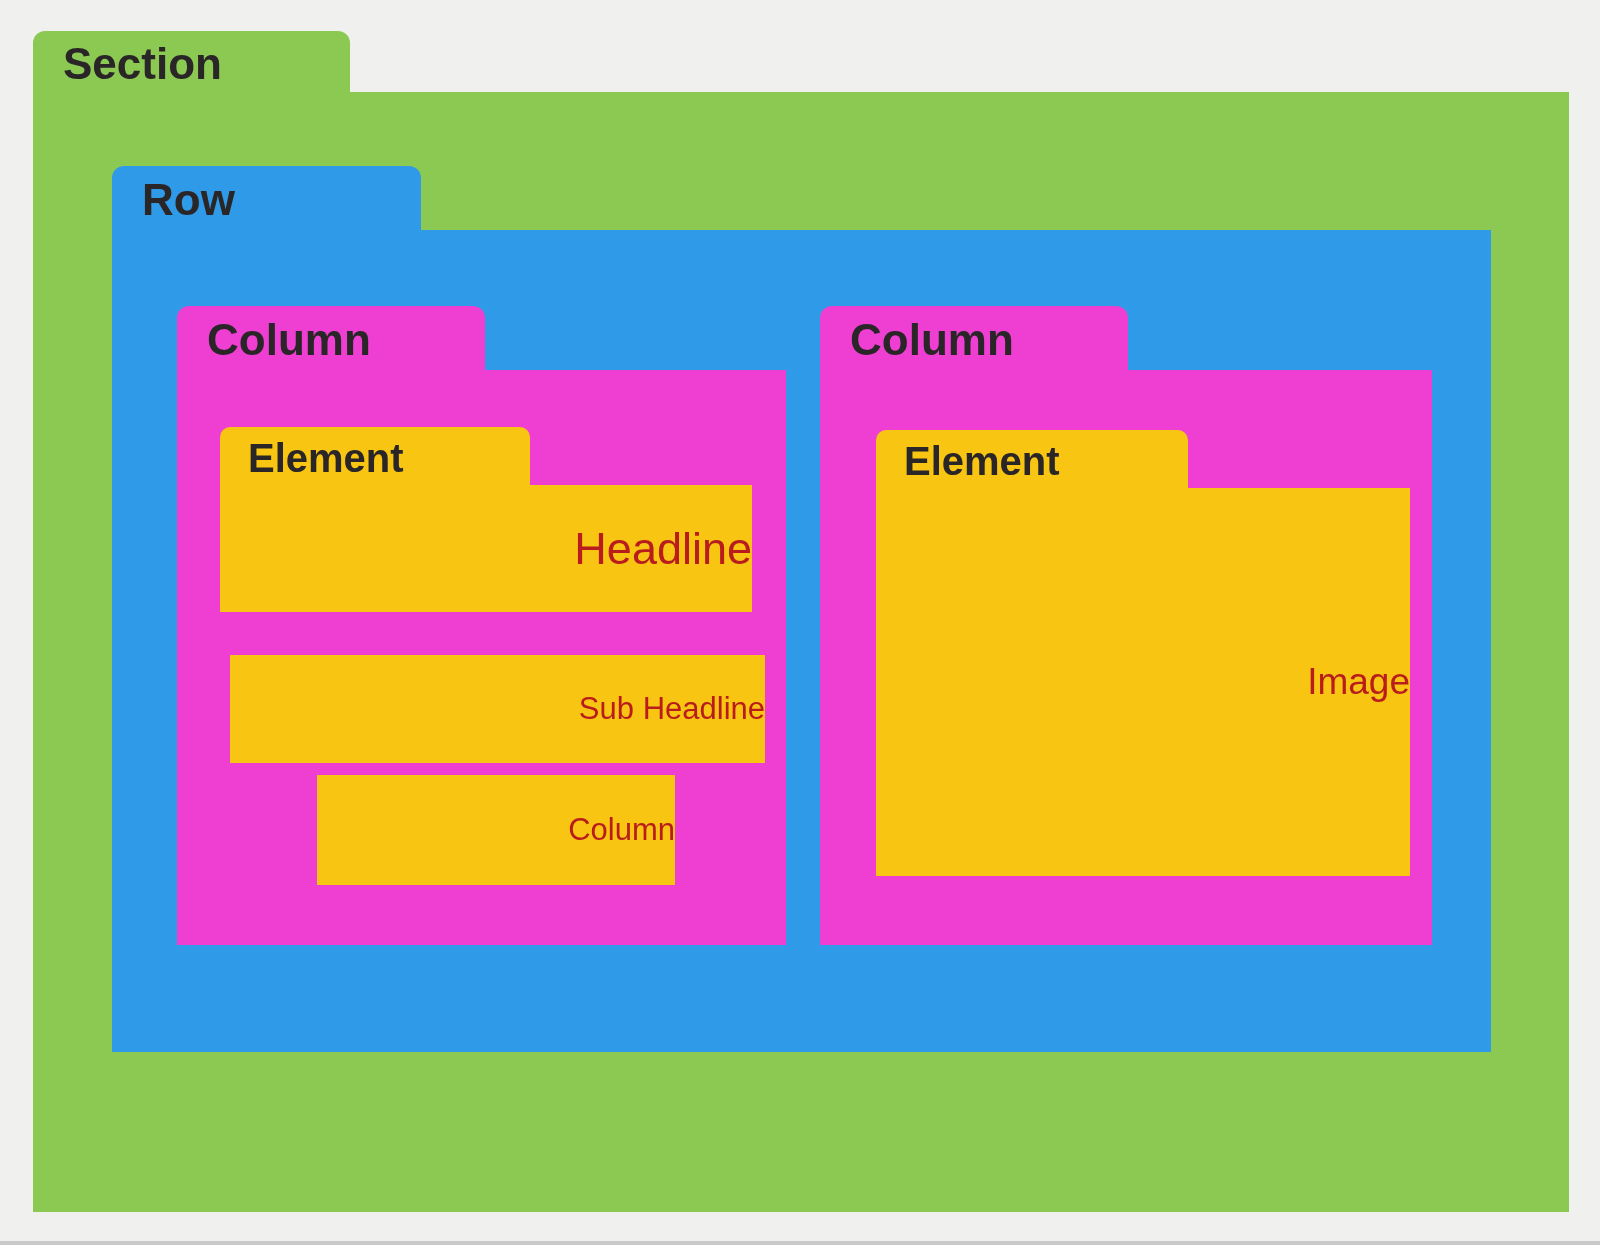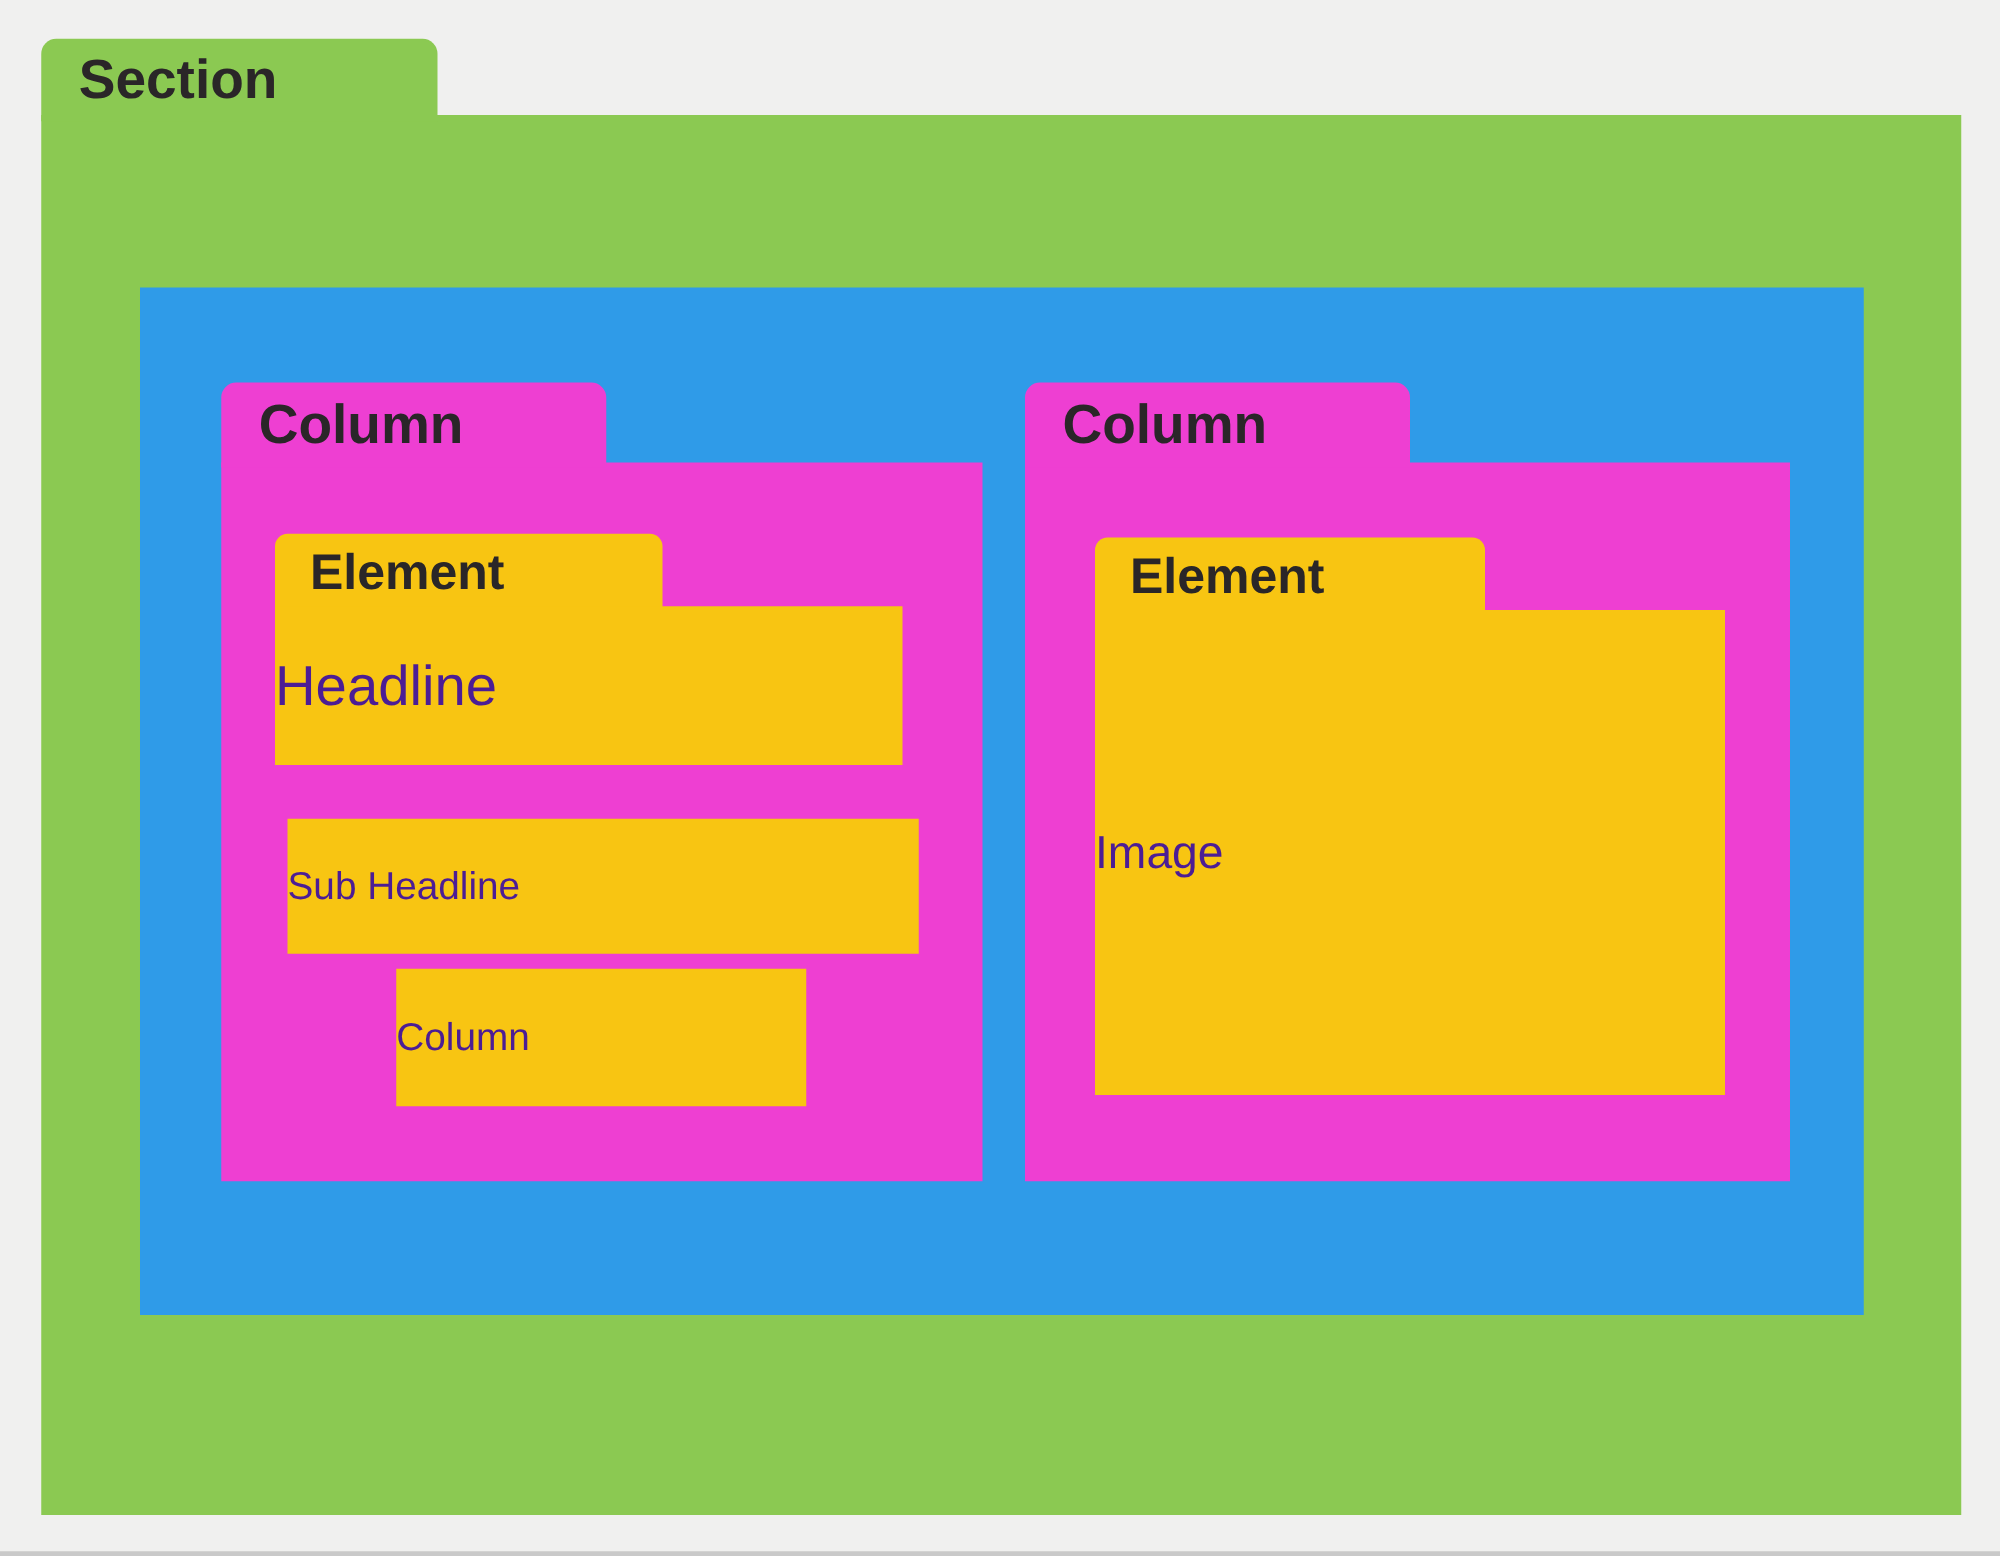--- a/index.html
+++ b/index.html
@@ -23,22 +23,23 @@
     padding-left: 30px;
     box-sizing: border-box;
     border-radius: 12px 12px 0 0;
     font-weight: 700;
     color: #2a2628;
   }
   .content-box {
     position: absolute;
     display: flex;
     align-items: center;
-    justify-content: flex-start;
-    color: #4c1d95;
+    justify-content: flex-end;
+    color: #b91c1c;
+    padding-left: 30px;
   }
 
   
   .section-tab  { left: 33px;  top: 31px;  width: 317px;  height: 66px;  background: #8bc952; font-size: 44px; }
   .section-body { left: 33px;  top: 92px;  width: 1536px; height: 1120px; background: #8bc952; }
 
   
   .row-tab  { left: 112px; top: 166px; width: 309px;  height: 68px; background: #2f9be8; font-size: 44px; }
   .row-body { left: 112px; top: 230px; width: 1379px; height: 822px; background: #2f9be8; }
 
@@ -70,20 +71,23 @@
 <body>
 
 <div class="canvas">
 
   <div class="box section-body"></div>
   <div class="tab section-tab">
     <span>Section</span>
   </div>
 
   <div class="box row-body"></div>
+  <div class="tab row-tab">
+    <span>Row</span>
+  </div>
 
   <div class="box col1-body"></div>
   <div class="tab col1-tab">
     <span>Column</span>
   </div>
 
   <div class="tab el1-tab">
     <span>Element</span>
   </div>
   <div class="content-box el1-body">

